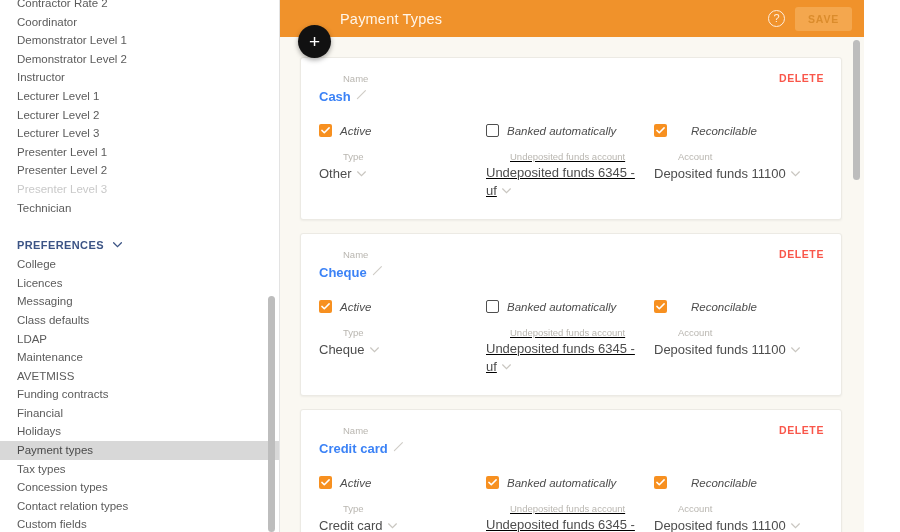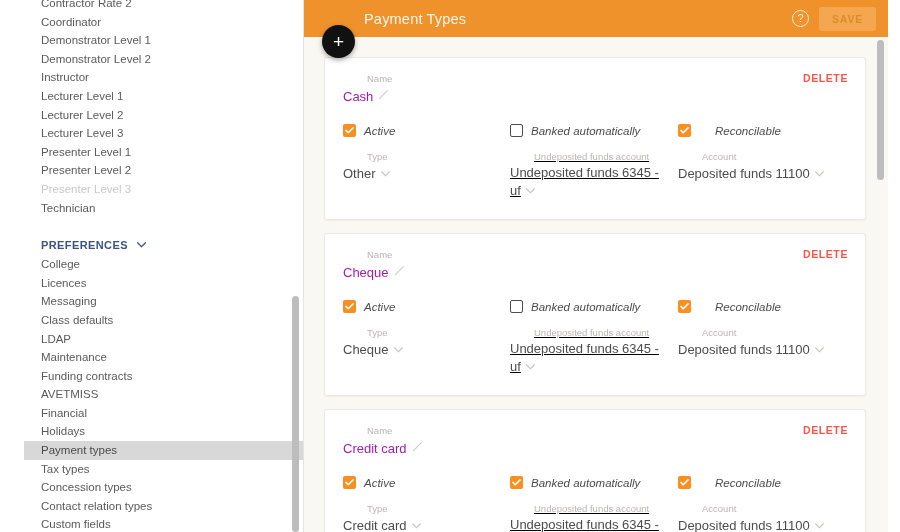--- a/index.html
+++ b/index.html
@@ -11,21 +11,20 @@
     font-family: "Liberation Sans", sans-serif;
     background: #ffffff;
   }
 
   .app {
     position: relative;
     width: 864px;
     height: 532px;
     display: flex;
     overflow: hidden;
-    margin-left: 24px;
   }
 
   
   .sidebar {
     position: relative;
     width: 280px;
     height: 532px;
     background: #ffffff;
     border-right: 1px solid #e3e3e3;
     overflow: hidden;
@@ -205,22 +204,23 @@
   .field-label {
     font-size: 9.5px;
     color: #b9b6b0;
     margin-bottom: 2px;
     white-space: nowrap;
     padding-left: 24px;
   }
 
   .field-value {
     font-size: 13px;
-    color: #a21caf;
+    color: #3b82f6;
     display: inline;
+    font-weight: bold;
   }
 
   .name-block { margin-bottom: 19px; }
 
   .pencil-icon {
     display: inline-block;
     margin-left: 5px;
     vertical-align: 1px;
     cursor: pointer;
   }
@@ -324,22 +324,22 @@
             </svg>
         </span>
       </div>
       <div id="nav-prefs">
           <div class="nav-item"><span>College</span></div>
           <div class="nav-item"><span>Licences</span></div>
           <div class="nav-item"><span>Messaging</span></div>
           <div class="nav-item"><span>Class defaults</span></div>
           <div class="nav-item"><span>LDAP</span></div>
           <div class="nav-item"><span>Maintenance</span></div>
+          <div class="nav-item"><span>AVETMISS</span></div>
           <div class="nav-item"><span>Funding contracts</span></div>
-          <div class="nav-item"><span>AVETMISS</span></div>
           <div class="nav-item"><span>Financial</span></div>
           <div class="nav-item"><span>Holidays</span></div>
           <div class="nav-item selected"><span>Payment types</span></div>
           <div class="nav-item"><span>Tax types</span></div>
           <div class="nav-item"><span>Concession types</span></div>
           <div class="nav-item"><span>Contact relation types</span></div>
           <div class="nav-item"><span>Custom fields</span></div>
         </div>
     </div>
     <div class="sidebar-track">

